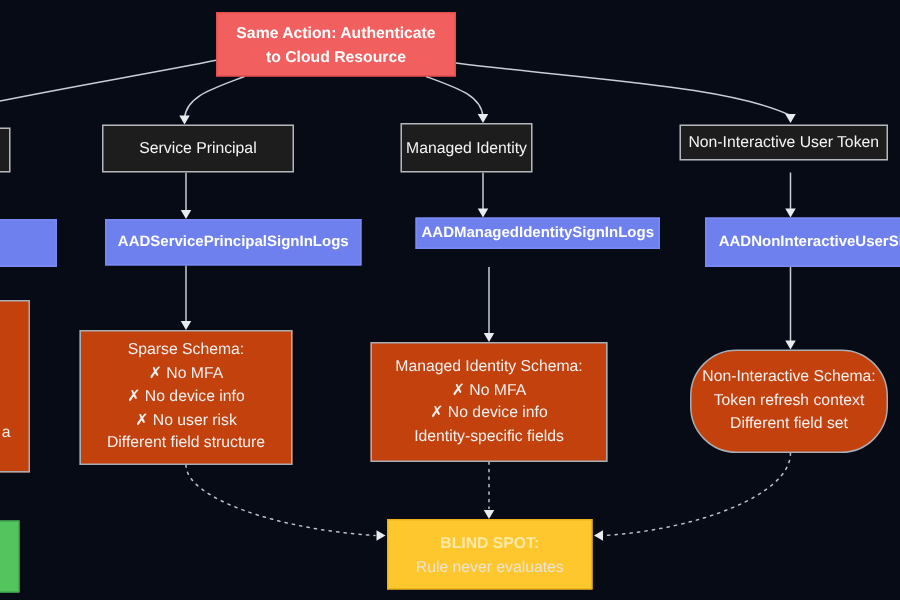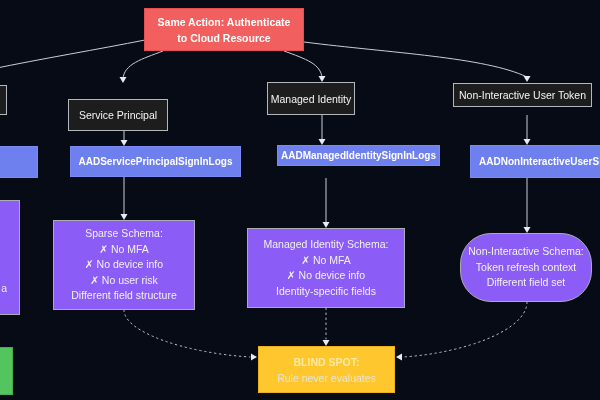--- a/index.html
+++ b/index.html
@@ -19,21 +19,21 @@
   }
   .dark{
     background:#1d1d1d;border:1px solid #b3b8bf;color:#f5f5f5;
     font-size:10.5px;
   }
   .blue{
     background:#6e7fee;border:1px solid #7b8af3;color:#ffffff;
     font-size:10px;font-weight:bold;margin-left:32px;
   }
   .schema{
-    background:#8b5cf6;border:1px solid #a9aeb5;color:#f1f1f1;
+    background:#c2410c;border:1px solid #a9aeb5;color:#f1f1f1;
     font-size:10.5px;line-height:15.5px;
   }
   .yellow{
     background:#ffc72e;border:1.5px solid #edb11c;
     font-size:10.5px;line-height:16px;
   }
   .bs1{color:#ffe9a6;font-weight:bold;}
   .bs2{color:#e7e4d6;}
   .green{background:#54c45e;border:1.5px solid #47ad52;}
   .frag{position:absolute;right:12px;top:80px;color:#ededed;font-size:10.5px;}
@@ -85,21 +85,21 @@
     <div>to Cloud Resource</div>
   </div>
 
   <div class="node dark" style="left:-30px;top:85px;width:37px;height:30px;"></div>
   <div class="node blue" style="left:-42px;top:146px;width:48px;height:32px;"></div>
   <div class="node schema" style="left:-142px;top:200px;width:162px;height:115px;">
     <span class="frag">a</span>
   </div>
   <div class="node green" style="left:-50px;top:347px;width:63px;height:48px;"></div>
 
-  <div class="node dark" style="left:68px;top:83px;width:100px;height:32px;margin-top:16px;">
+  <div class="node dark" style="left:68px;top:83px;width:128px;height:32px;">
     <div>Service Principal</div>
   </div>
   <div class="node blue" style="left:38px;top:146px;width:171px;height:31px;">
     <div>AADServicePrincipalSignInLogs</div>
   </div>
   <div class="node schema" style="left:53px;top:220px;width:142px;height:90px;">
     <div>Sparse Schema:</div>
     <div>✗ No MFA</div>
     <div>✗ No device info</div>
     <div>✗ No user risk</div>

